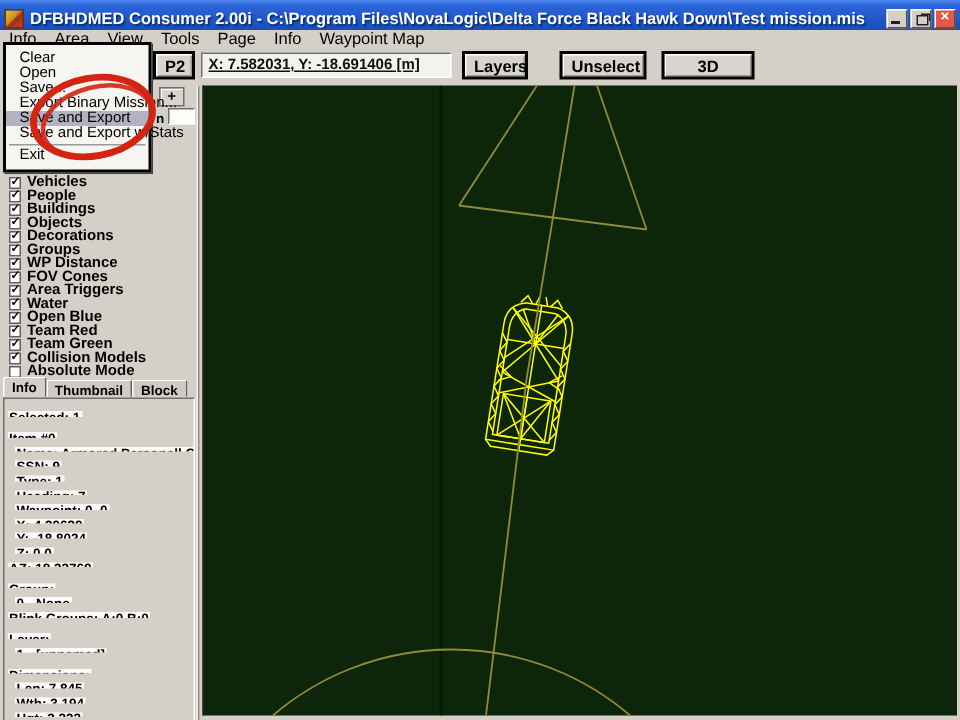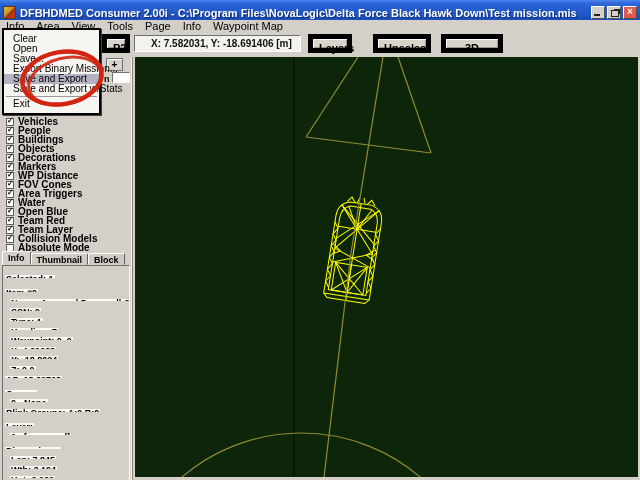--- a/index.html
+++ b/index.html
@@ -27,28 +27,28 @@
     font-size:10px;font-weight:bold;color:#fff;}
 
   
   #menubar{position:absolute;left:0;top:20px;width:640px;height:13px;background:#d4d0c8;
     display:flex;align-items:center;font-size:11px;color:#000;
     border-bottom:1px solid #c0bcb4;}
   .mb-item{padding:0 6px;height:13px;line-height:13px;white-space:nowrap;}
 
   
   #toolbar{position:absolute;left:0;top:33px;width:640px;height:24px;background:#d4d0c8;}
-  .tbtn{position:absolute;top:1px;height:19px;background:#d8d4cc;border:5px solid #000000;
+  .tbtn{position:absolute;top:1px;height:19px;background:#d8d4cc;border:2px solid #000000;
     box-shadow:inset 1px 1px 0 #ffffff, inset -1px -1px 0 #9a968e;
     font-size:11px;font-weight:bold;color:#000;text-align:center;line-height:18px;
     box-sizing:border-box;padding:0 6px;}
   #coordbox{position:absolute;left:134px;top:2px;width:167px;height:17px;background:#f2f2ee;
     border:1px solid;border-color:#707070 #fff #fff #707070;box-sizing:border-box;
-    font-size:10px;font-weight:bold;line-height:15px;padding-left:16px;white-space:nowrap;
-    overflow:hidden;color:#101010;}
+    font-size:10px;font-weight:bold;line-height:15px;padding-left:4px;white-space:nowrap;
+    overflow:hidden;color:#101010;text-decoration:underline;}
 
   
   #sidebar{position:absolute;left:0;top:57px;width:133px;height:423px;background:#d4d0c8;
     box-shadow:inset -1px 0 0 #8a867e, inset -2px 0 0 #f4f2ee;}
   #plus-btn{position:absolute;left:106px;top:1px;width:17px;height:13px;background:#d8d4cc;
     border:1px solid #707070;box-shadow:inset 1px 1px 0 #fff;box-sizing:border-box;
     font-size:10px;font-weight:bold;text-align:center;line-height:11px;}
   #frag-label{position:absolute;left:104px;top:17px;font-size:9px;font-weight:bold;}
   #frag-input{position:absolute;left:112px;top:15px;width:18px;height:11px;background:#fcfcfa;
     border:1px solid;border-color:#707070 #fff #fff #707070;box-sizing:border-box;}
@@ -166,21 +166,21 @@
         <div class="chk-row">
           <span class="chk-box">
             <span class="chk-mark">✓</span>
           </span>
           <span class="chk-label">Decorations</span>
         </div>
         <div class="chk-row">
           <span class="chk-box">
             <span class="chk-mark">✓</span>
           </span>
-          <span class="chk-label">Markers</span>
+          <span class="chk-label">Groups</span>
         </div>
         <div class="chk-row">
           <span class="chk-box">
             <span class="chk-mark">✓</span>
           </span>
           <span class="chk-label">WP Distance</span>
         </div>
         <div class="chk-row">
           <span class="chk-box">
             <span class="chk-mark">✓</span>
@@ -208,21 +208,21 @@
         <div class="chk-row">
           <span class="chk-box">
             <span class="chk-mark">✓</span>
           </span>
           <span class="chk-label">Team Red</span>
         </div>
         <div class="chk-row">
           <span class="chk-box">
             <span class="chk-mark">✓</span>
           </span>
-          <span class="chk-label">Team Layer</span>
+          <span class="chk-label">Team Green</span>
         </div>
         <div class="chk-row">
           <span class="chk-box">
             <span class="chk-mark">✓</span>
           </span>
           <span class="chk-label">Collision Models</span>
         </div>
         <div class="chk-row unchecked">
           <span class="chk-box"></span>
           <span class="chk-label">Absolute Mode</span>

